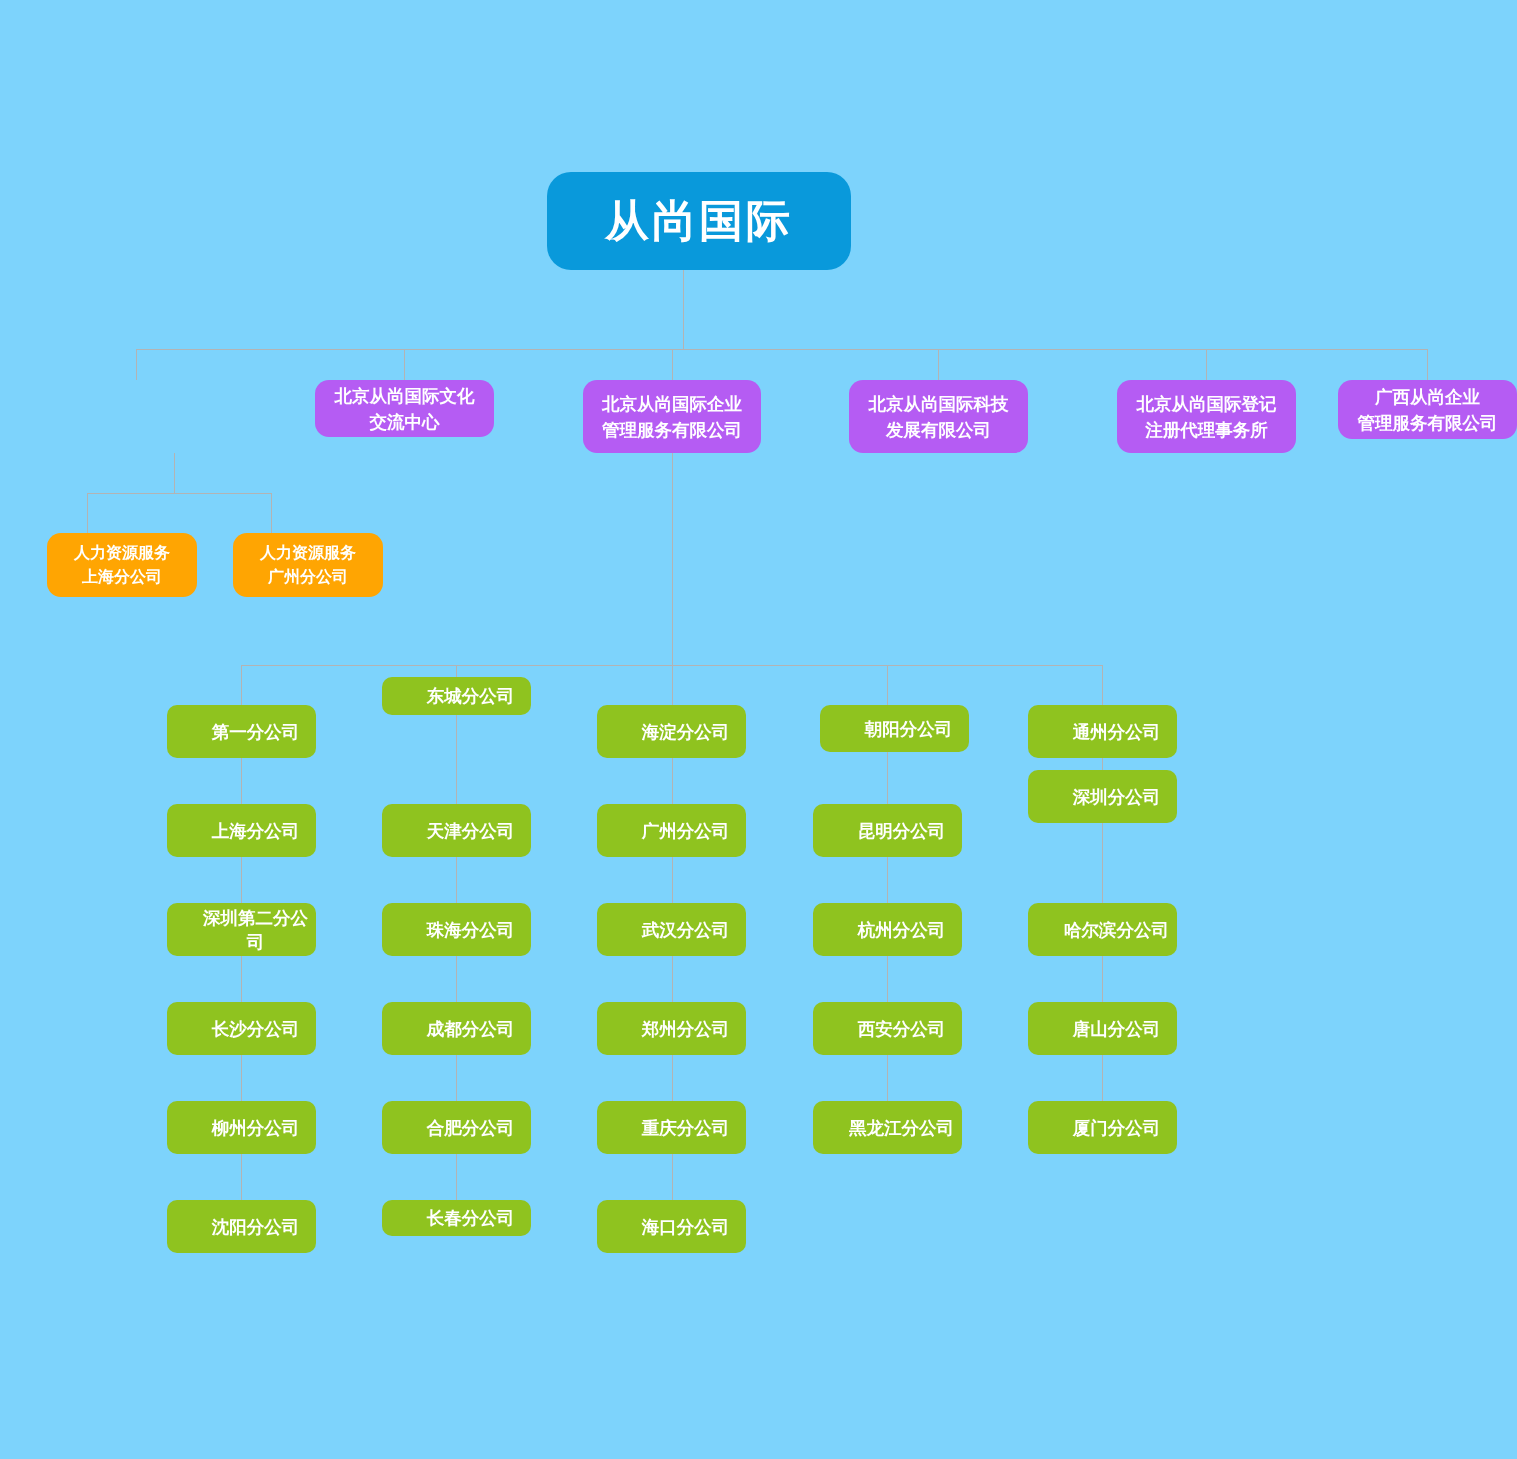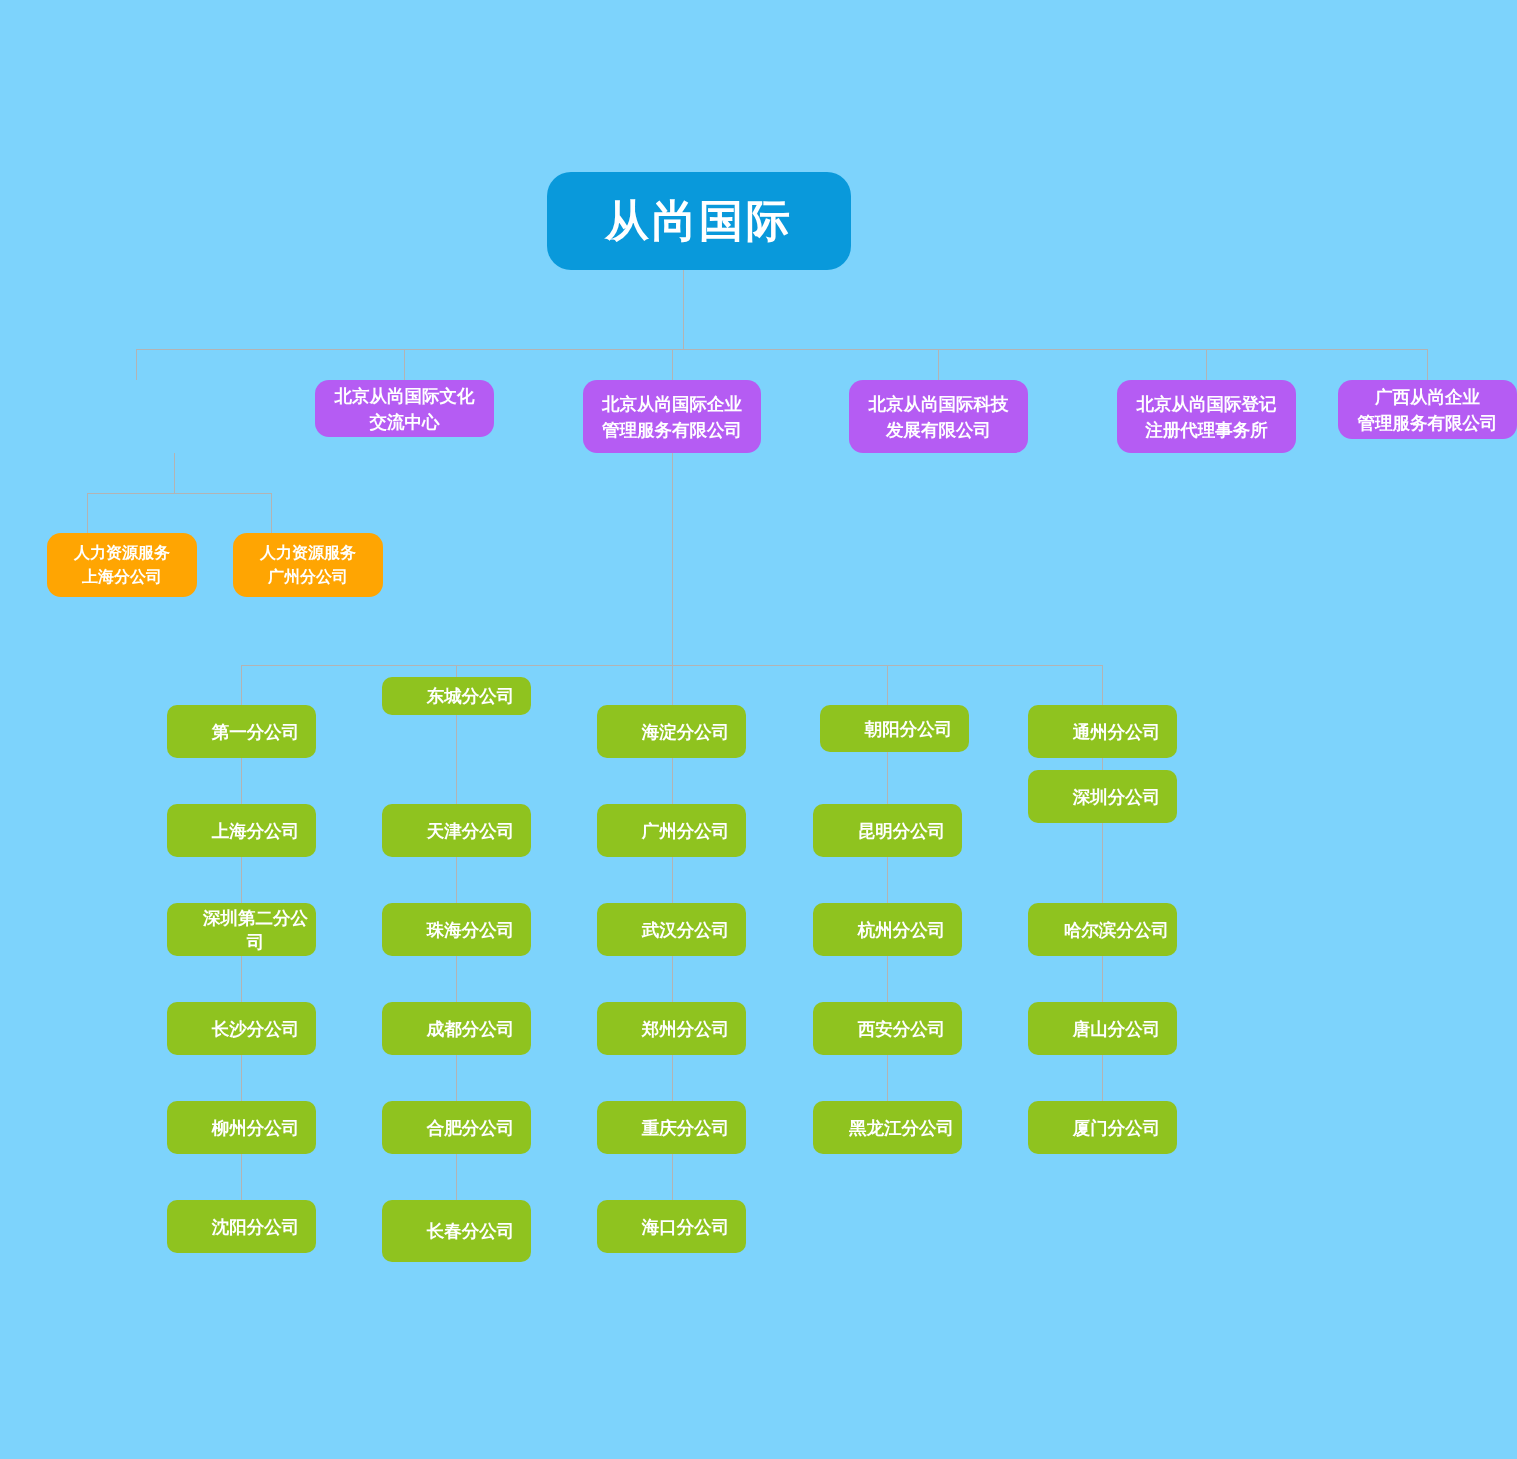--- a/index.html
+++ b/index.html
@@ -105,21 +105,21 @@
   <div class="node green" style="left:167px; top:903px; width:149px; height:53px;">深圳第二分公司</div>
   <div class="node green" style="left:167px; top:1002px; width:149px; height:53px;">长沙分公司</div>
   <div class="node green" style="left:167px; top:1101px; width:149px; height:53px;">柳州分公司</div>
   <div class="node green" style="left:167px; top:1200px; width:149px; height:53px;">沈阳分公司</div>
 
   <div class="node green" style="left:382px; top:677px; width:149px; height:38px;">东城分公司</div>
   <div class="node green" style="left:382px; top:804px; width:149px; height:53px;">天津分公司</div>
   <div class="node green" style="left:382px; top:903px; width:149px; height:53px;">珠海分公司</div>
   <div class="node green" style="left:382px; top:1002px; width:149px; height:53px;">成都分公司</div>
   <div class="node green" style="left:382px; top:1101px; width:149px; height:53px;">合肥分公司</div>
-  <div class="node green" style="left:382px; top:1200px; width:149px; height:62px;">长春分公司</div>
+  <div class="node green" style="left:382px; top:1200px; width:149px; height:36px;">长春分公司</div>
 
   <div class="node green" style="left:597px; top:705px; width:149px; height:53px;">海淀分公司</div>
   <div class="node green" style="left:597px; top:804px; width:149px; height:53px;">广州分公司</div>
   <div class="node green" style="left:597px; top:903px; width:149px; height:53px;">武汉分公司</div>
   <div class="node green" style="left:597px; top:1002px; width:149px; height:53px;">郑州分公司</div>
   <div class="node green" style="left:597px; top:1101px; width:149px; height:53px;text-align:center;">重庆分公司</div>
   <div class="node green" style="left:597px; top:1200px; width:149px; height:53px;">海口分公司</div>
 
   <div class="node green" style="left:813px; top:705px; width:149px; height:47px;margin-left:7px;">朝阳分公司</div>
   <div class="node green" style="left:813px; top:804px; width:149px; height:53px;">昆明分公司</div>

